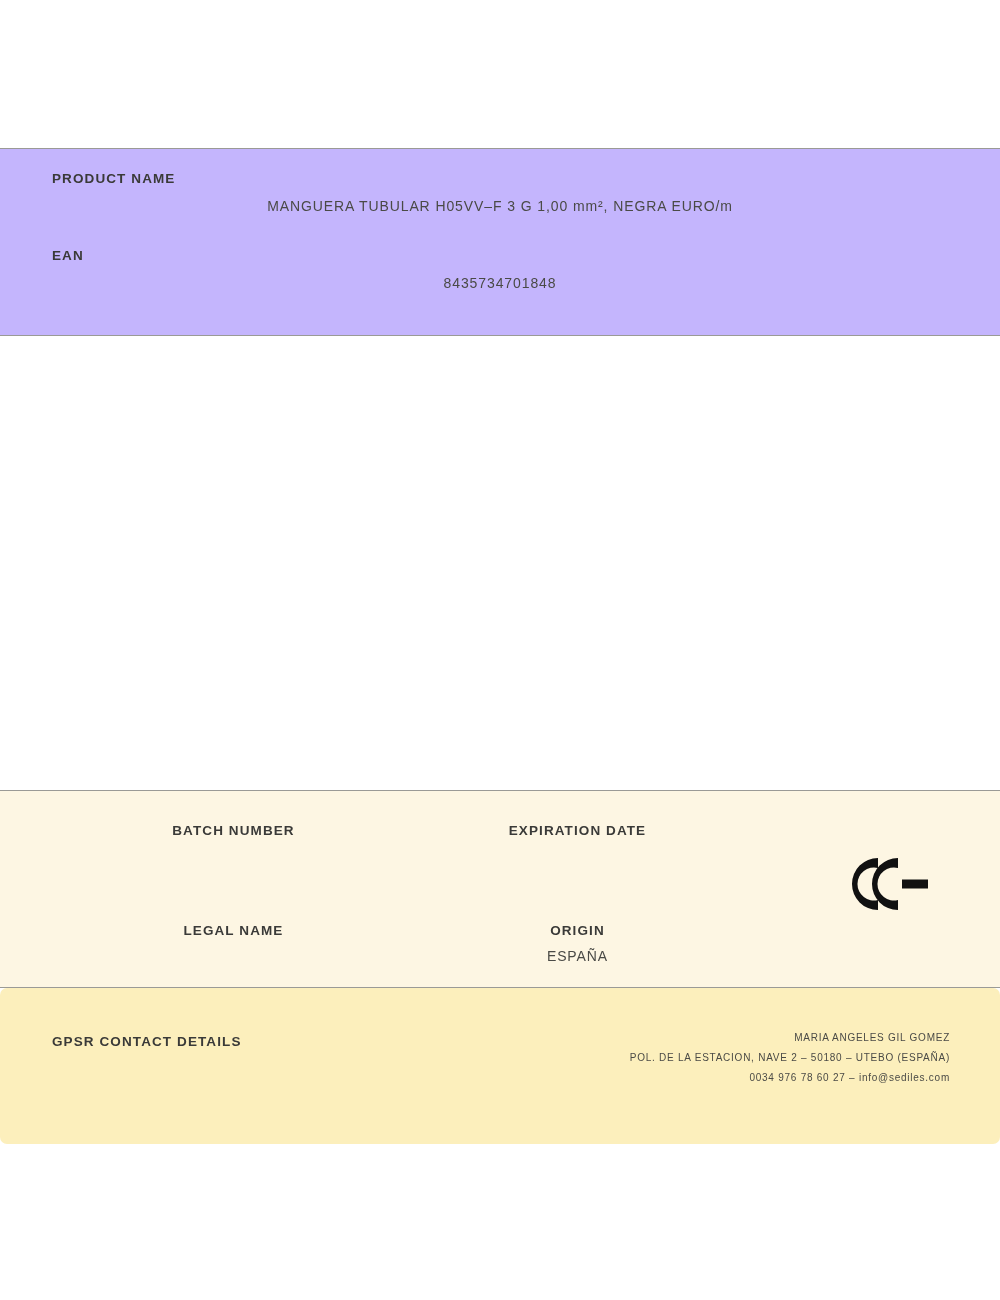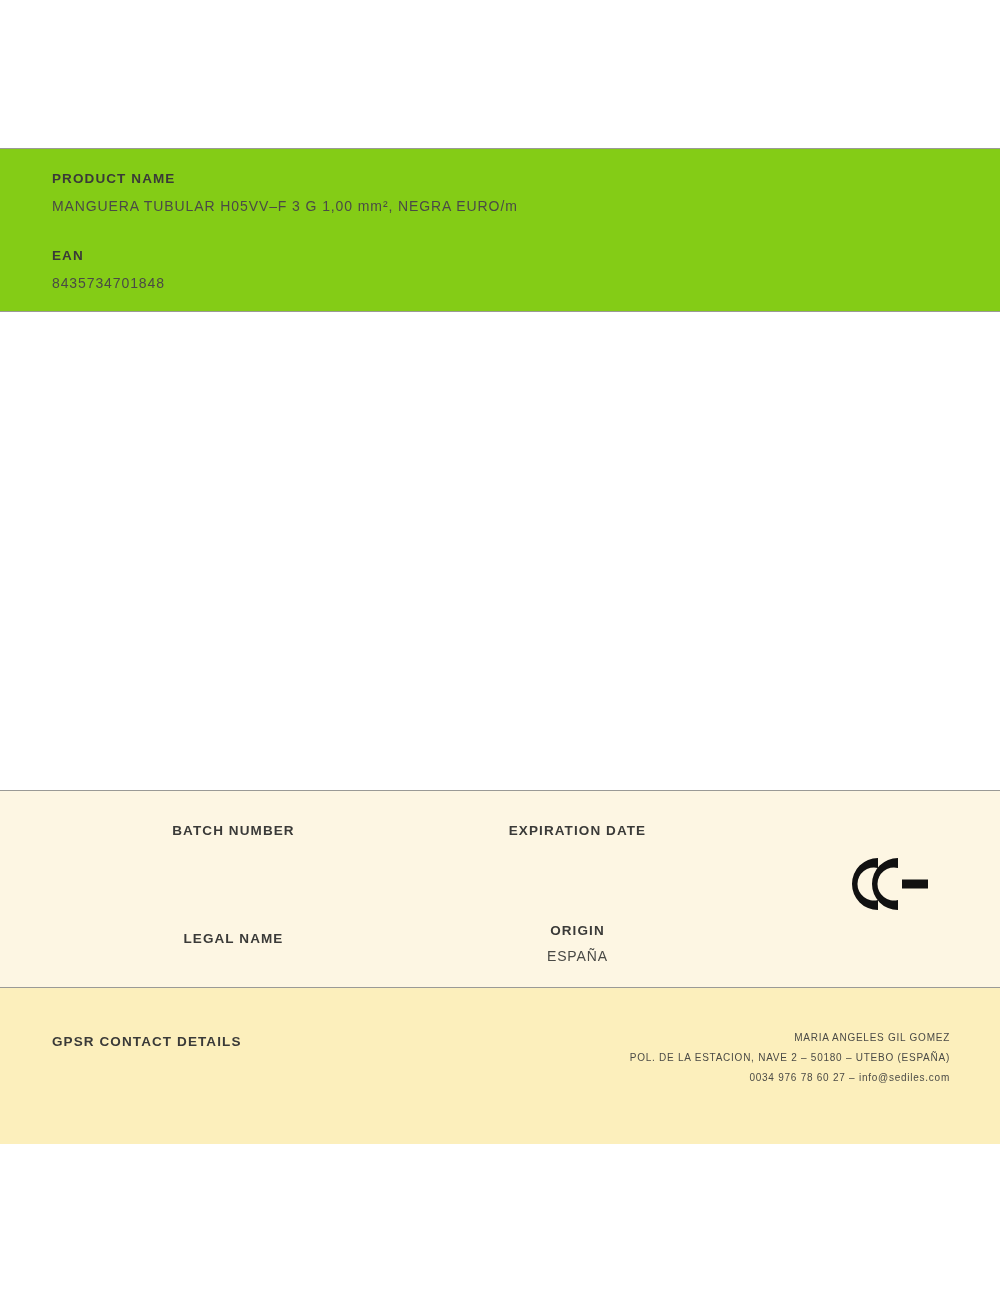--- a/index.html
+++ b/index.html
@@ -20,41 +20,42 @@
     position: absolute;
     inset: 0;
   }
 
   
   .product-block {
     position: absolute;
     left: 0;
     top: 148px;
     width: 1000px;
-    height: 164px;
-    background: #84cc16;
+    height: 188px;
+    background: #c4b5fd;
     border-top: 1px solid #9a9a96;
     border-bottom: 1px solid #9a9a96;
     box-sizing: border-box;
   }
   .product-inner {
     padding: 22px 52px 0 52px;
   }
   .field-label {
     font-size: 13.5px;
     font-weight: bold;
     letter-spacing: 1.1px;
     color: #3a3a38;
     margin: 0 0 12px 0;
   }
   .field-value {
     font-size: 14px;
     letter-spacing: 0.9px;
     color: #4a4a46;
     margin: 0;
+    text-align: center;
   }
   .field-group + .field-group {
     margin-top: 34px;
   }
 
   
   .blank-area {
     position: absolute;
     left: 0;
     top: 336px;
@@ -73,21 +74,20 @@
     background: #fdf6e3;
     border-top: 1px solid #9a9a96;
     border-bottom: 1px solid #9a9a96;
     box-sizing: border-box;
   }
   .batch-row {
     position: absolute;
     left: 0;
     width: 804px;
     display: flex;
-    align-items: center;
   }
   .batch-row.row1 { top: 32px; }
   .batch-row.row2 { top: 132px; }
 
   .col {
     text-align: center;
     box-sizing: border-box;
   }
   .col-a { width: 600px; }
   .col-b { width: 400px; padding-right: 116px; }
@@ -118,20 +118,21 @@
 
   
   .gpsr-block {
     position: absolute;
     left: 0;
     top: 988px;
     width: 1000px;
     height: 156px;
     background: #fcefbc;
     box-sizing: border-box;
+    border-radius: 7px;
   }
   .gpsr-label {
     position: absolute;
     left: 52px;
     top: 46px;
     font-size: 13.5px;
     font-weight: bold;
     letter-spacing: 1.1px;
     color: #3a3a38;
   }

